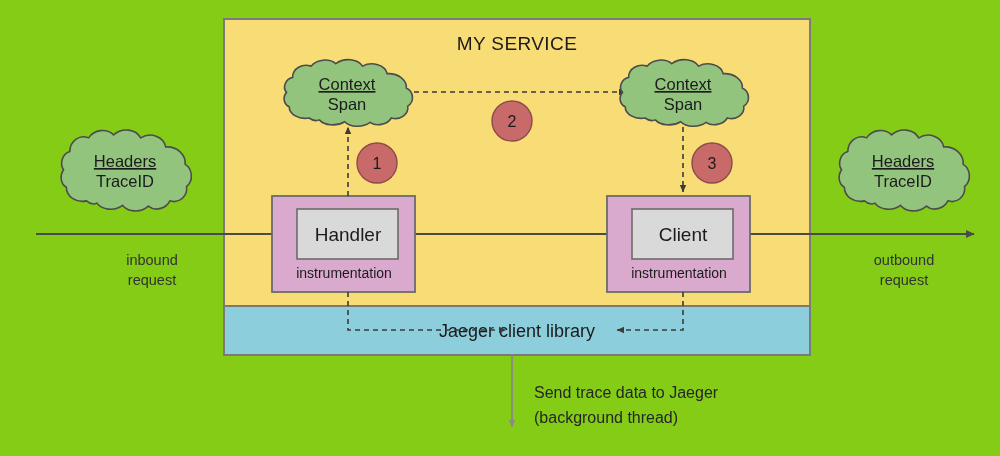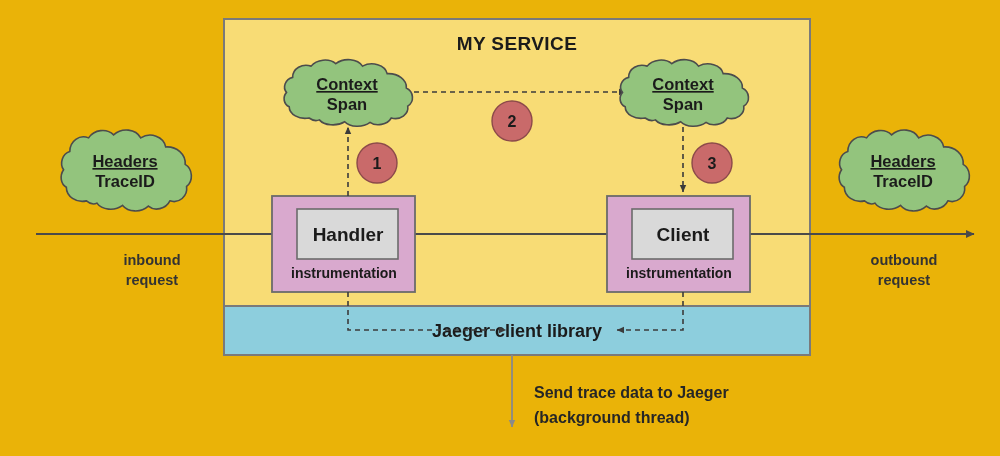--- a/index.html
+++ b/index.html
@@ -8,23 +8,22 @@
     padding: 0;
     background: #ffffff;
   }
   body {
     font-family: "Liberation Sans", sans-serif;
   }
   #canvas {
     position: relative;
     width: 1000px;
     height: 456px;
-    background: #eab308;
+    background: #84cc16;
     overflow: hidden;
-    font-weight: bold;
   }
   svg#diagram {
     position: absolute;
     top: 0;
     left: 0;
     width: 1000px;
     height: 456px;
     display: block;
   }
   .lbl {

